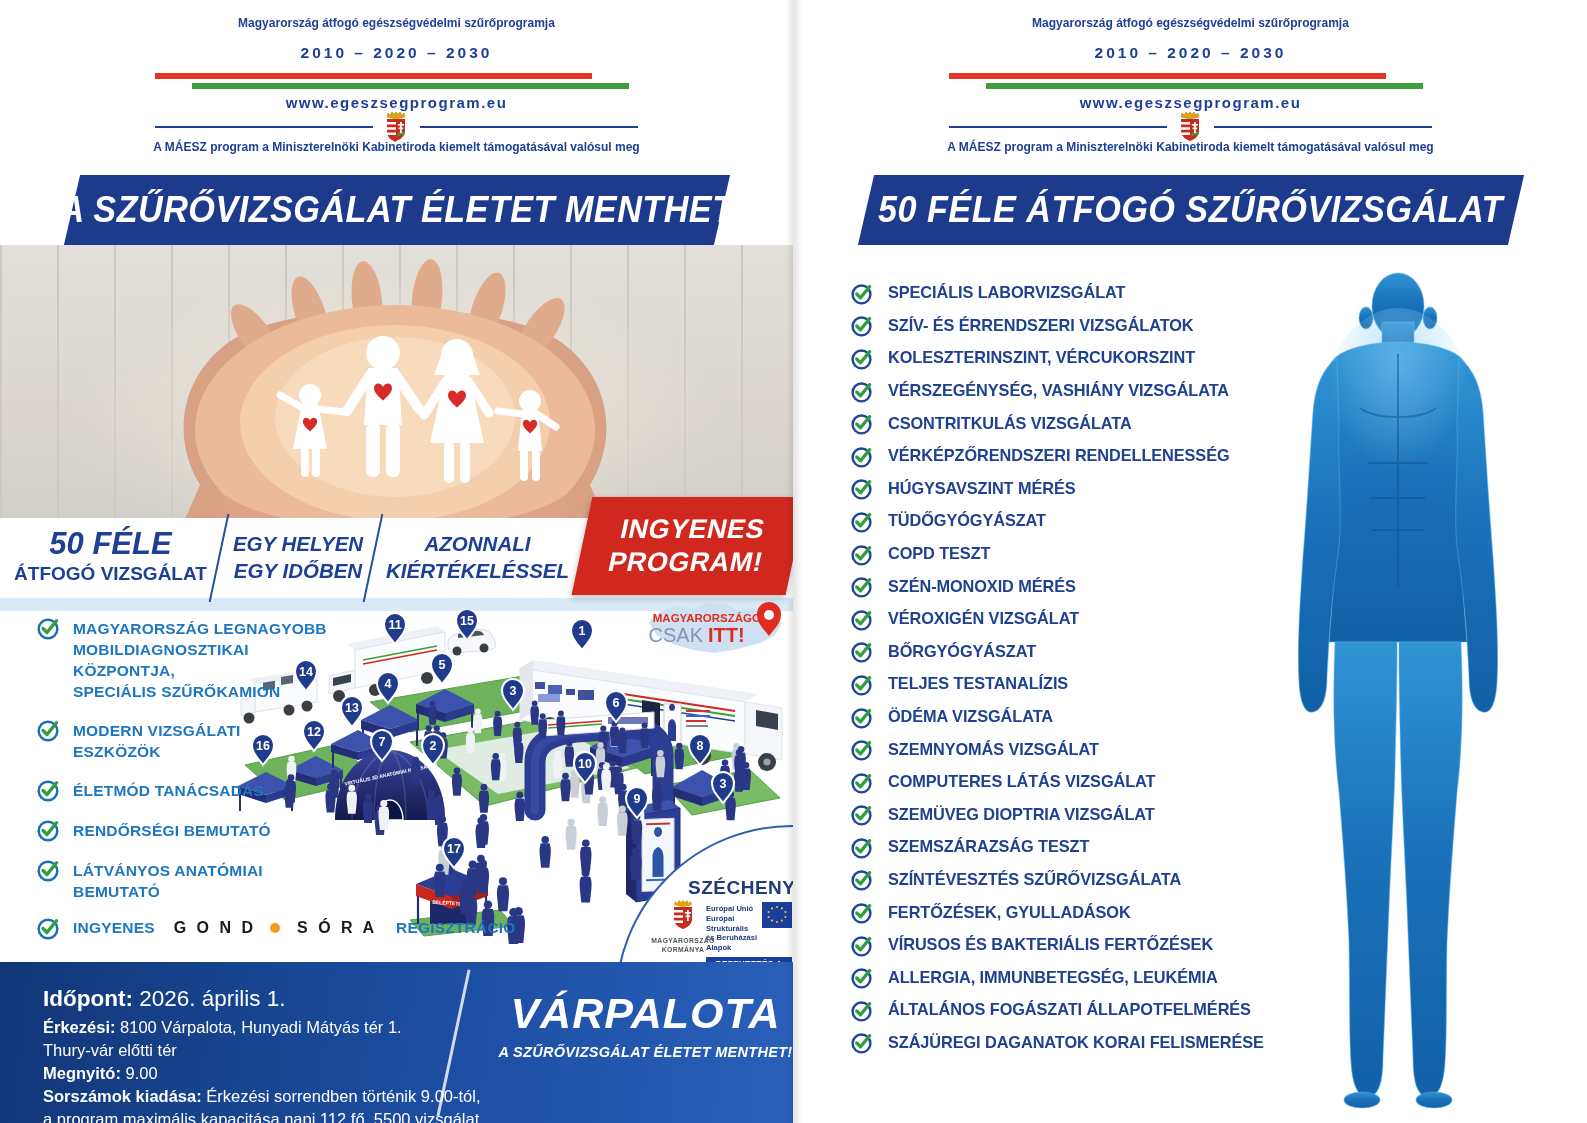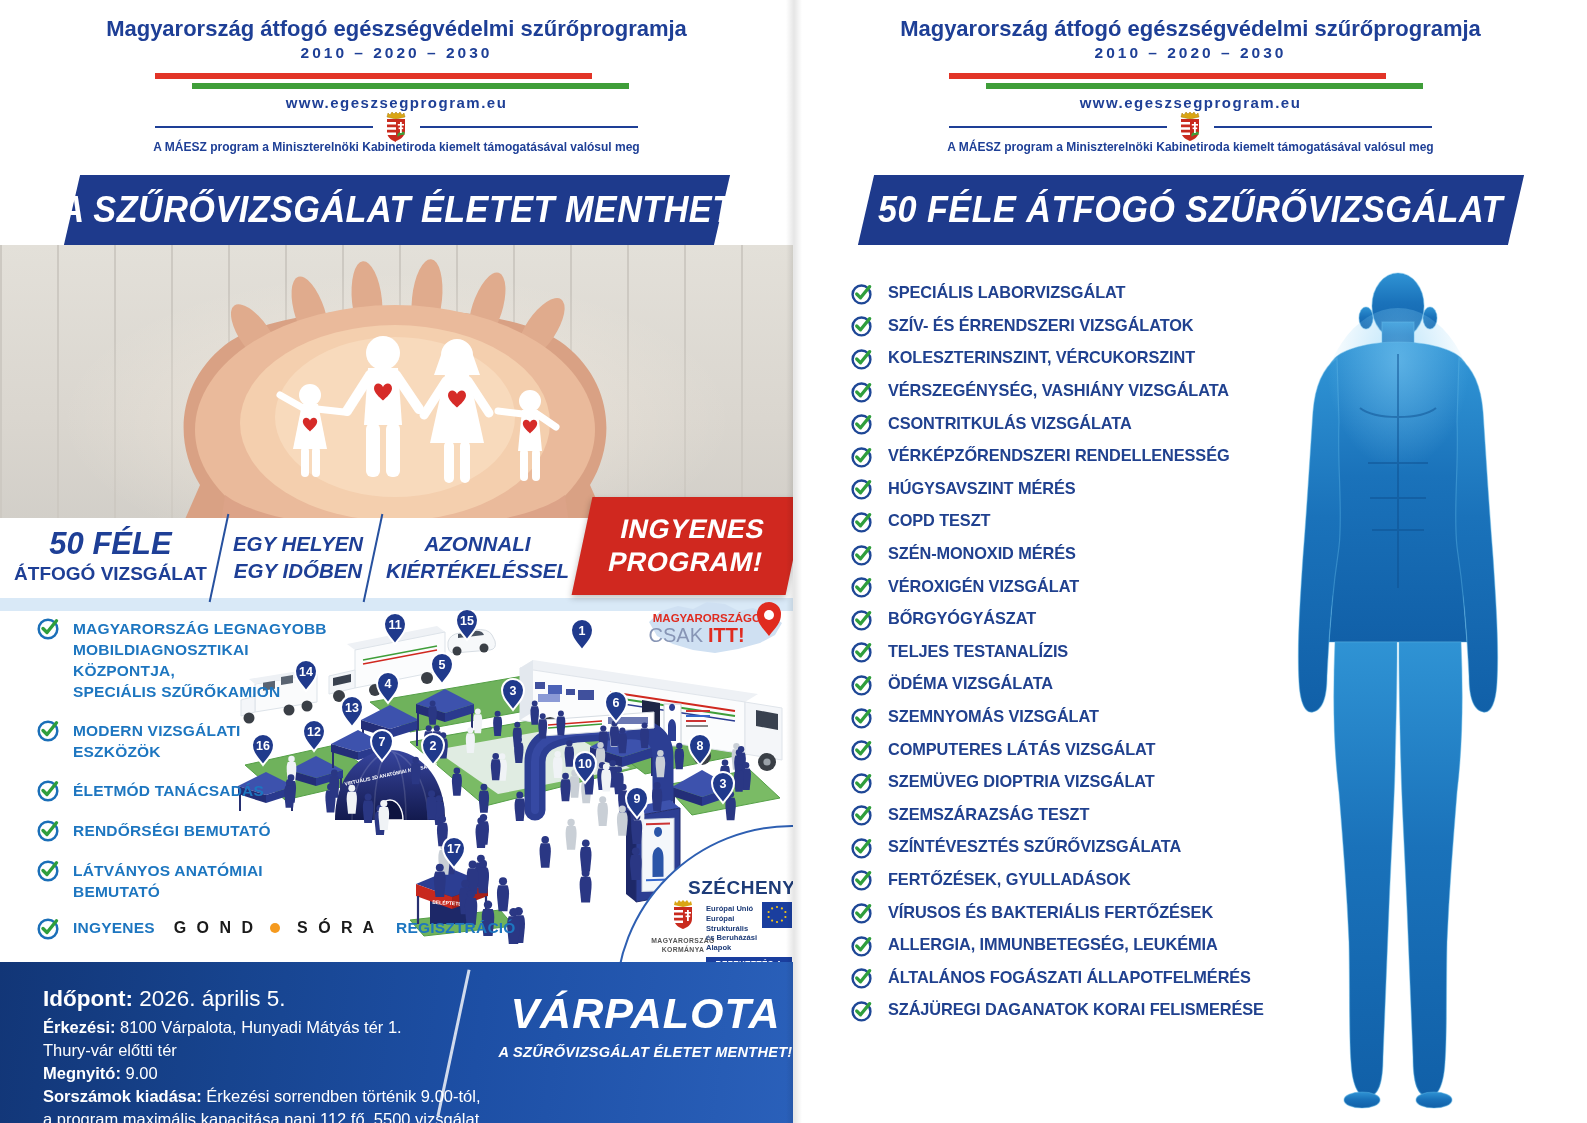--- a/index.html
+++ b/index.html
@@ -7,21 +7,21 @@
          font-family:"Liberation Sans",sans-serif;}
   .abs{position:absolute}
   .page{position:absolute;top:0;width:793px;height:1123px;overflow:hidden;background:#fff}
   #page-left{left:0}
   #page-right{left:794px}
   .fold{position:absolute;top:0;left:786px;width:16px;height:1123px;z-index:40;pointer-events:none;
         background:linear-gradient(90deg,rgba(0,0,0,0) 0%,rgba(0,0,0,.10) 50%,rgba(0,0,0,0) 100%)}
 
   
   .hdr{position:absolute;top:0;left:0;width:793px;height:175px;background:#fff}
-  .hdr-title{top:16px;width:100%;text-align:center;font-size:22px;font-weight:800;color:#1e3f96}
+  .hdr-title{top:16px;width:100%;text-align:center;font-size:12px;font-weight:800;color:#1e3f96}
   .hdr-years{top:44px;width:100%;text-align:center;font-size:15.5px;font-weight:800;color:#1e3f96;letter-spacing:3px}
   .bar{height:5.5px}
   .bar-red{top:73px;left:155px;width:437px;background:#e23427}
   .bar-green{top:83px;left:192px;width:437px;background:#3f9e39}
   .hdr-url{top:94px;width:100%;text-align:center;font-size:15px;font-weight:800;color:#1e3f96;letter-spacing:1.5px}
   .hdr-line{top:126px;height:2px;background:#1e3f96}
   .hl-l{left:155px;width:218px}
   .hl-r{left:420px;width:218px}
   .hdr-arms{top:110px;left:383px}
   .hdr-support{top:140px;width:100%;text-align:center;font-size:12px;font-weight:700;color:#1e3f96}
@@ -935,21 +935,21 @@
             </g>
           </svg>
         </div>
       </div>
       <div class="eu-banner">BEFEKTETÉS A JÖVŐBE</div>
     </div>
 
     <div class="bluebar">
       <div class="bluebar-divider"></div>
       <div class="event">
-        <div class="ev-row1"><b>Időpont:</b> <span>2026. április 5.</span></div>
+        <div class="ev-row1"><b>Időpont:</b> <span>2026. április 1.</span></div>
         <div class="ev-line"><b>Érkezési:</b> <span>8100 Várpalota, Hunyadi Mátyás tér 1.</span></div>
         <div class="ev-line">Thury-vár előtti tér</div>
         <div class="ev-line"><b>Megnyitó:</b> <span>9.00</span></div>
         <div class="ev-line ev-pre"><b>Sorszámok kiadása:</b> <span>Érkezési sorrendben történik 9.00-tól,
 a program maximális kapacitása napi 112 fő, 5500 vizsgálat.</span></div>
       </div>
       <div class="city">
         <div class="city-name">VÁRPALOTA</div>
         <div class="city-tag">A SZŰRŐVIZSGÁLAT ÉLETET MENTHET!</div>
       </div>
@@ -1048,20 +1048,29 @@
         <div class="rchk-row">
           <span class="rchk-ico">
             <svg width="23" height="23" viewBox="0 0 24 24">
               <circle cx="12" cy="13" r="9.3" fill="#fff" stroke="#1e4796" stroke-width="2.5"></circle>
               <path d="M7,12.5 L11,16.5 L20.5,4.8" fill="none" stroke="#2f9e3c" stroke-width="3.4" stroke-linecap="round" stroke-linejoin="round"></path>
             </svg>
           </span>
           <span class="rchk-txt">HÚGYSAVSZINT MÉRÉS</span>
         </div>
 
+        <div class="rchk-row">
+          <span class="rchk-ico">
+            <svg width="23" height="23" viewBox="0 0 24 24">
+              <circle cx="12" cy="13" r="9.3" fill="#fff" stroke="#1e4796" stroke-width="2.5"></circle>
+              <path d="M7,12.5 L11,16.5 L20.5,4.8" fill="none" stroke="#2f9e3c" stroke-width="3.4" stroke-linecap="round" stroke-linejoin="round"></path>
+            </svg>
+          </span>
+          <span class="rchk-txt">TÜDŐGYÓGYÁSZAT</span>
+        </div>
 
         <div class="rchk-row">
           <span class="rchk-ico">
             <svg width="23" height="23" viewBox="0 0 24 24">
               <circle cx="12" cy="13" r="9.3" fill="#fff" stroke="#1e4796" stroke-width="2.5"></circle>
               <path d="M7,12.5 L11,16.5 L20.5,4.8" fill="none" stroke="#2f9e3c" stroke-width="3.4" stroke-linecap="round" stroke-linejoin="round"></path>
             </svg>
           </span>
           <span class="rchk-txt">COPD TESZT</span>
         </div>

